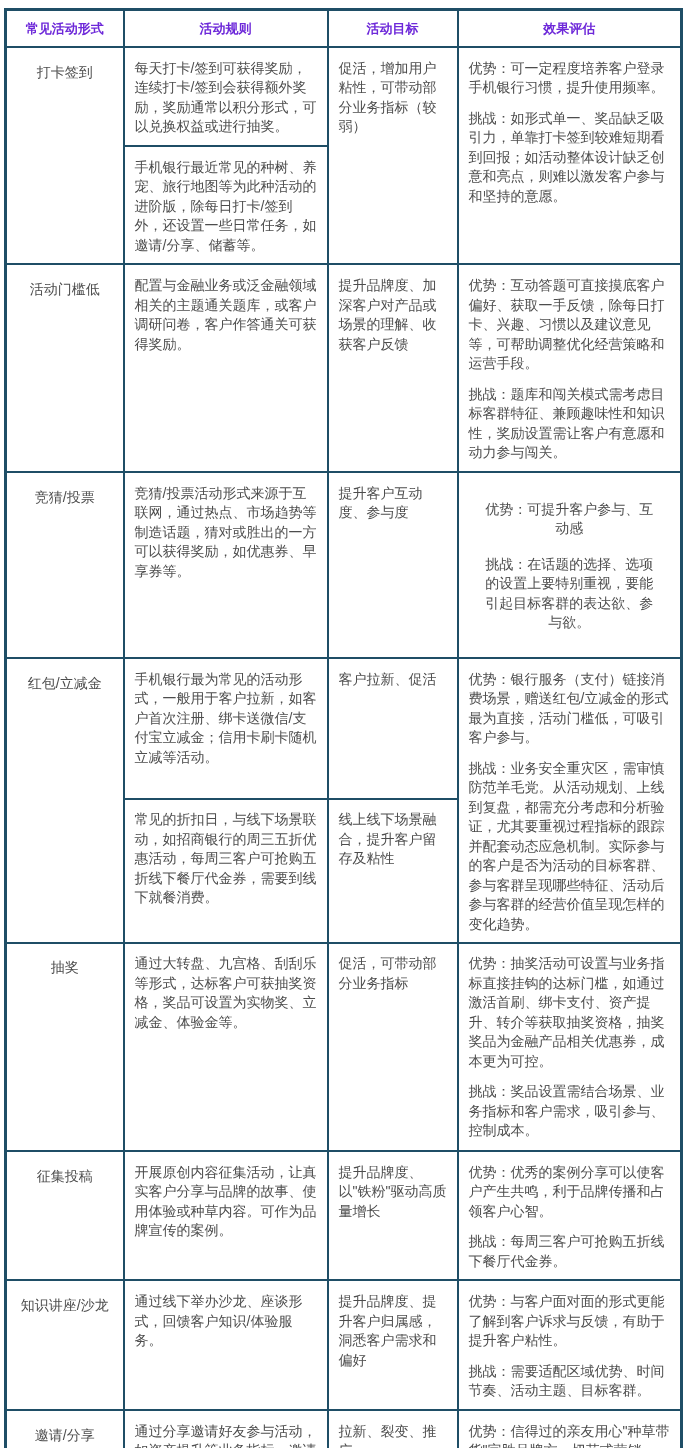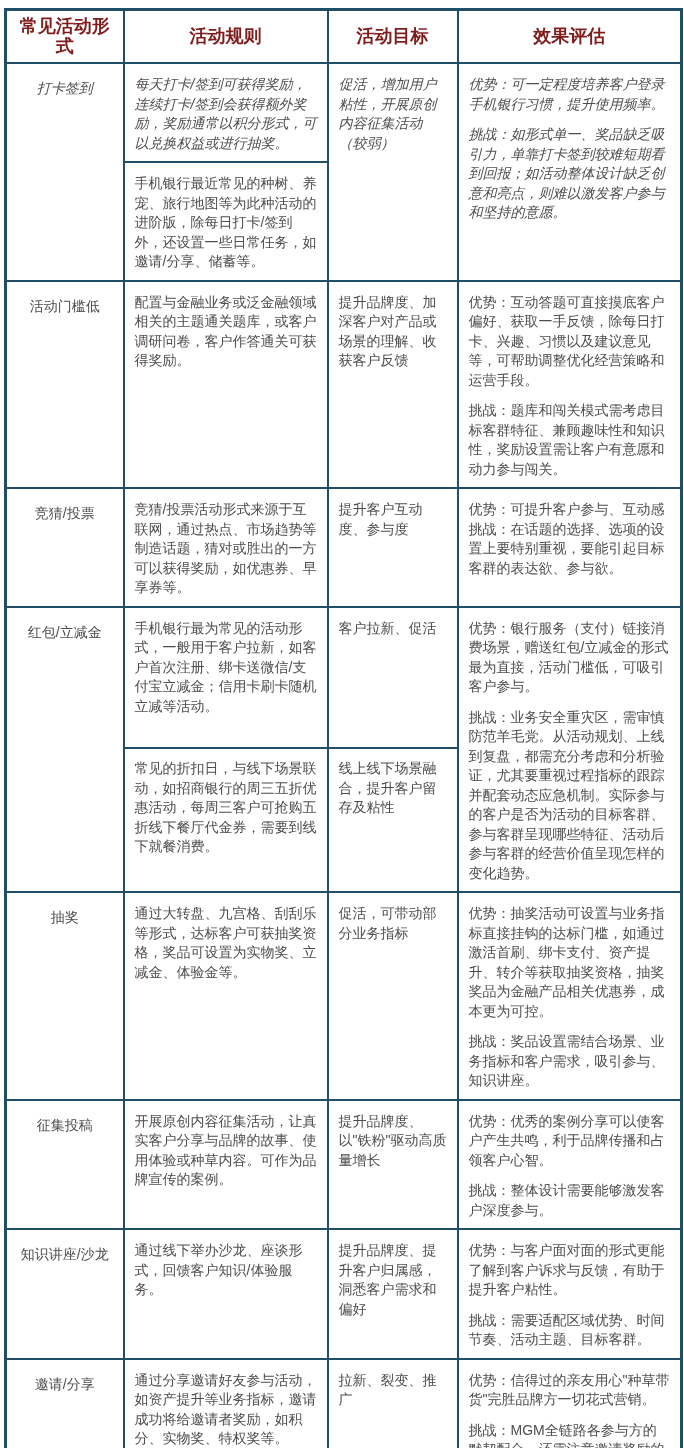--- a/index.html
+++ b/index.html
@@ -28,50 +28,51 @@
     box-sizing: border-box;
     vertical-align: top;
     font-size: 14px;
     line-height: 19.5px;
     color: #4d4d4d;
     padding: 11px 10px 8px 10px;
     word-break: break-all;
   }
   .activity-table th {
     font-weight: bold;
-    color: #7f1d1d;
+    color: #6d28d9;
     text-align: center;
     vertical-align: middle;
-    font-size: 18px;
+    font-size: 13px;
     padding: 6px 4px;
   }
   td.form-cell {
     text-align: center;
     padding-top: 15px;
     padding-left: 4px;
     padding-right: 4px;
   }
   td.eval-cell p {
     margin: 0 0 11px 0;
   }
   td.eval-cell p:last-child {
     margin-bottom: 0;
   }
   td.eval-cell.tight p {
-    margin: 0;
+    margin: 16px;
+    text-align: center;
   }
   
   tr.h-head { height: 37px; }
-  tr.h-r1a  { height: 96px; font-style: italic;  }
+  tr.h-r1a  { height: 96px;  }
   tr.h-r1b  { height: 106px; }
   tr.h-r2   { height: 194px; }
   tr.h-r3   { height: 118px; }
   tr.h-r4a  { height: 140px; }
   tr.h-r4b  { height: 142px; font-family: Liberation Mono, monospace; }
-  tr.h-r5   { height: 189px; }
+  tr.h-r5   { height: 189px; font-family: Liberation Mono, monospace; }
   tr.h-r6   { height: 119px; }
   tr.h-r7   { height: 127px; }
   tr.h-r8   { height: 158px; }
 </style>
 </head>
 <body>
 
 <div class="page">
   <table class="activity-table">
     <colgroup>
@@ -85,21 +86,21 @@
         <tr class="h-head">
       <th>常见活动形式</th>
       <th>活动规则</th>
       <th>活动目标</th>
       <th>效果评估</th>
     </tr>
 
     <tr class="h-r1a">
       <td class="form-cell" rowspan="2">打卡签到</td>
       <td class="rules-cell">每天打卡/签到可获得奖励，连续打卡/签到会获得额外奖励，奖励通常以积分形式，可以兑换权益或进行抽奖。</td>
-      <td class="goal-cell" rowspan="2">促活，增加用户粘性，开展原创内容征集活动（较弱）</td>
+      <td class="goal-cell" rowspan="2">促活，增加用户粘性，可带动部分业务指标（较弱）</td>
       <td class="eval-cell" rowspan="2">
         <p>优势：可一定程度培养客户登录手机银行习惯，提升使用频率。</p>
         <p>挑战：如形式单一、奖品缺乏吸引力，单靠打卡签到较难短期看到回报；如活动整体设计缺乏创意和亮点，则难以激发客户参与和坚持的意愿。</p>
       </td>
     </tr>
     <tr class="h-r1b">
       <td class="rules-cell">手机银行最近常见的种树、养宠、旅行地图等为此种活动的进阶版，除每日打卡/签到外，还设置一些日常任务，如邀请/分享、储蓄等。</td>
     </tr>
 
     <tr class="h-r2">
@@ -135,31 +136,31 @@
       <td class="rules-cell">常见的折扣日，与线下场景联动，如招商银行的周三五折优惠活动，每周三客户可抢购五折线下餐厅代金券，需要到线下就餐消费。</td>
       <td class="goal-cell">线上线下场景融合，提升客户留存及粘性</td>
     </tr>
 
     <tr class="h-r5">
       <td class="form-cell">抽奖</td>
       <td class="rules-cell">通过大转盘、九宫格、刮刮乐等形式，达标客户可获抽奖资格，奖品可设置为实物奖、立减金、体验金等。</td>
       <td class="goal-cell">促活，可带动部分业务指标</td>
       <td class="eval-cell">
         <p>优势：抽奖活动可设置与业务指标直接挂钩的达标门槛，如通过激活首刷、绑卡支付、资产提升、转介等获取抽奖资格，抽奖奖品为金融产品相关优惠券，成本更为可控。</p>
-        <p>挑战：奖品设置需结合场景、业务指标和客户需求，吸引参与、知识讲座。</p>
+        <p>挑战：奖品设置需结合场景、业务指标和客户需求，吸引参与、控制成本。</p>
       </td>
     </tr>
 
     <tr class="h-r6">
       <td class="form-cell">征集投稿</td>
       <td class="rules-cell">开展原创内容征集活动，让真实客户分享与品牌的故事、使用体验或种草内容。可作为品牌宣传的案例。</td>
       <td class="goal-cell">提升品牌度、以"铁粉"驱动高质量增长</td>
       <td class="eval-cell">
         <p>优势：优秀的案例分享可以使客户产生共鸣，利于品牌传播和占领客户心智。</p>
-        <p>挑战：整体设计需要能够激发客户深度参与。</p>
+        <p>挑战：每周三客户可抢购五折线下餐厅代金券。</p>
       </td>
     </tr>
 
     <tr class="h-r7">
       <td class="form-cell">知识讲座/沙龙</td>
       <td class="rules-cell">通过线下举办沙龙、座谈形式，回馈客户知识/体验服务。</td>
       <td class="goal-cell">提升品牌度、提升客户归属感，洞悉客户需求和偏好</td>
       <td class="eval-cell">
         <p>优势：与客户面对面的形式更能了解到客户诉求与反馈，有助于提升客户粘性。</p>
         <p>挑战：需要适配区域优势、时间节奏、活动主题、目标客群。</p>

